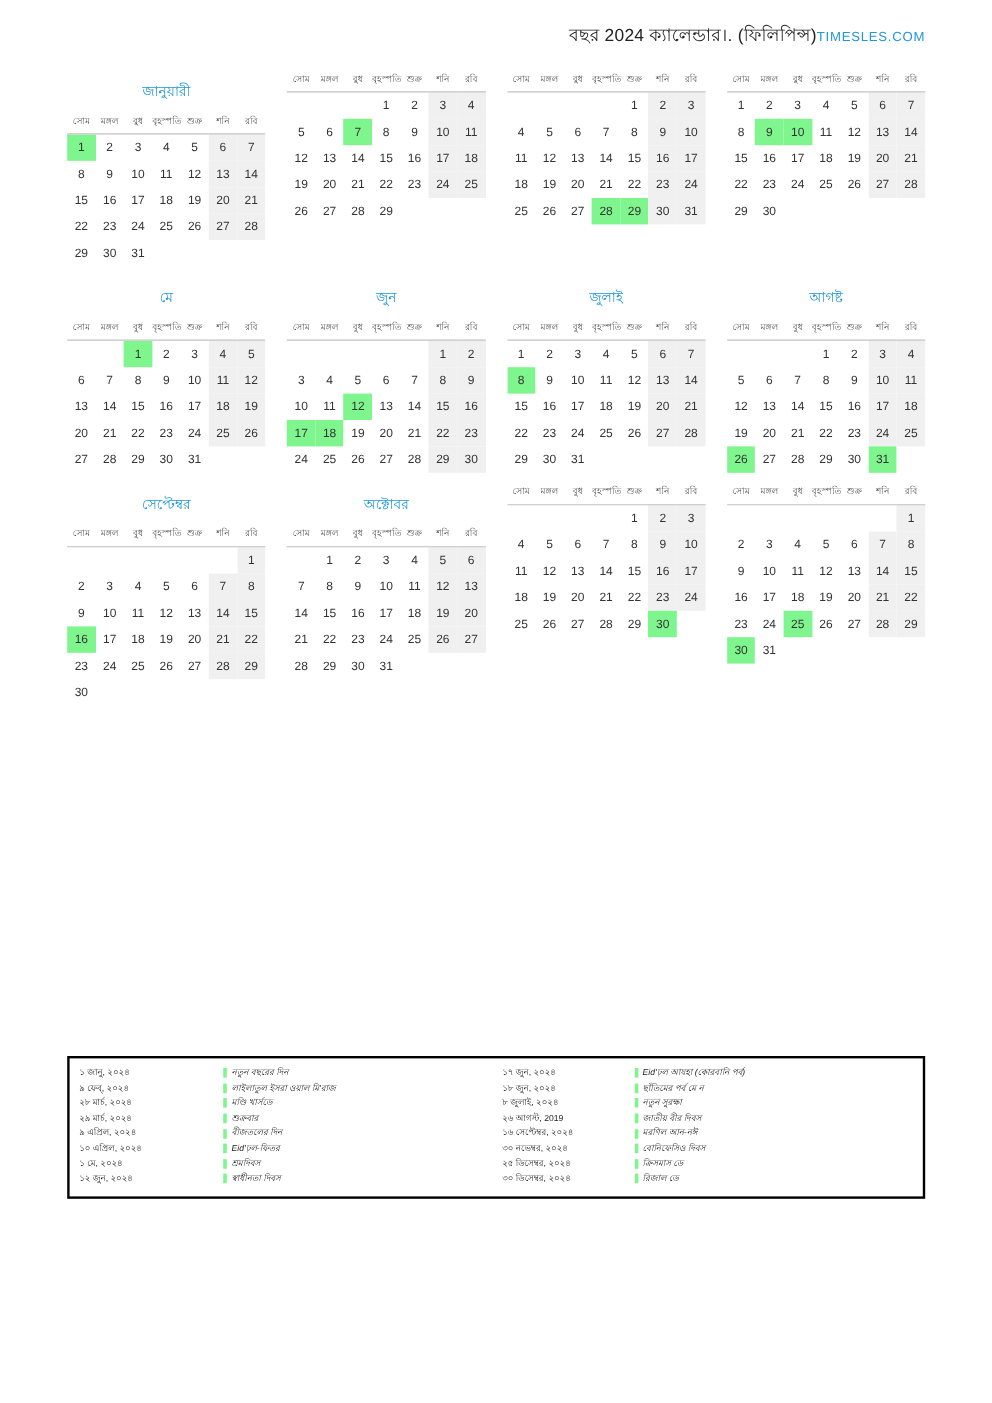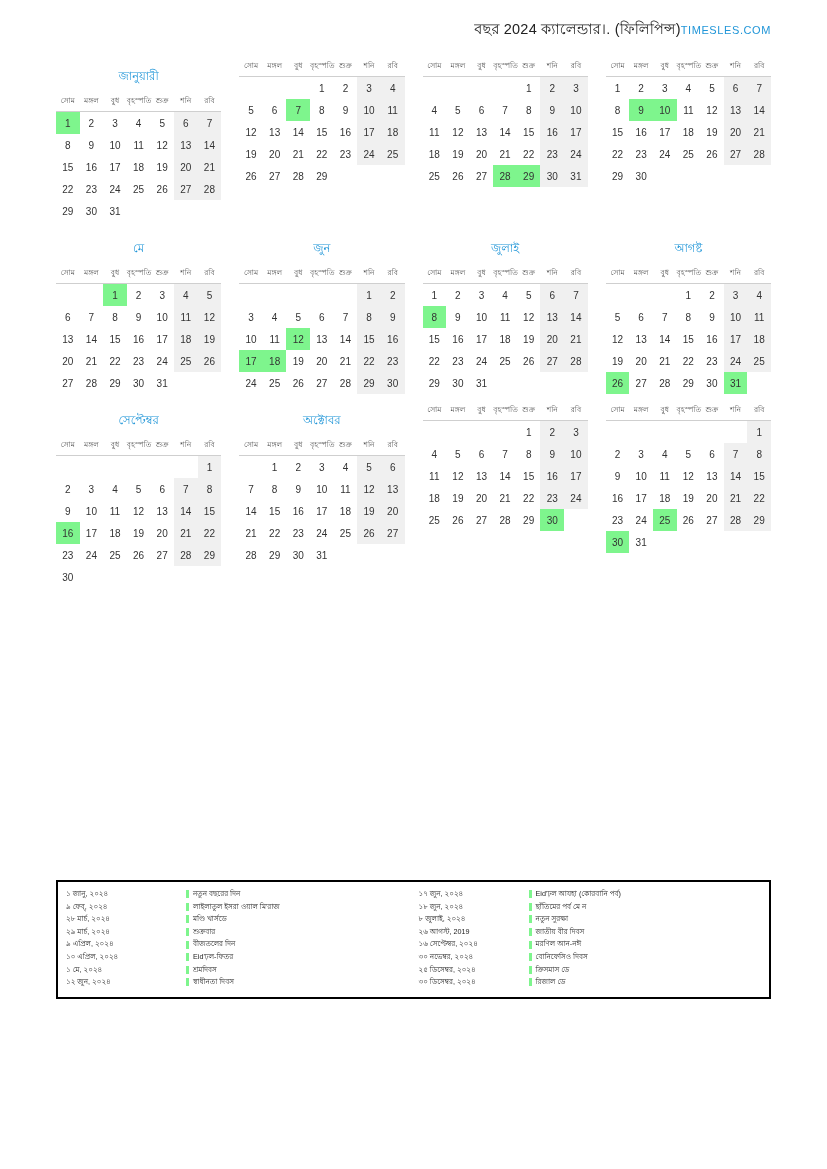--- a/index.html
+++ b/index.html
@@ -107,20 +107,21 @@
     line-height: 12.6px;
     white-space: nowrap;
   }
   .legend-item {
     font-size: 7.2px;
     color: #222;
     line-height: 12.6px;
     white-space: nowrap;
     display: flex;
     align-items: center;
+    font-style: italic;
   }
   .legend-item .swatch {
     display: inline-block;
     width: 3px;
     height: 8px;
     background: #7ef58d;
     margin-right: 4px;
     flex: none;
   }
 </style>

